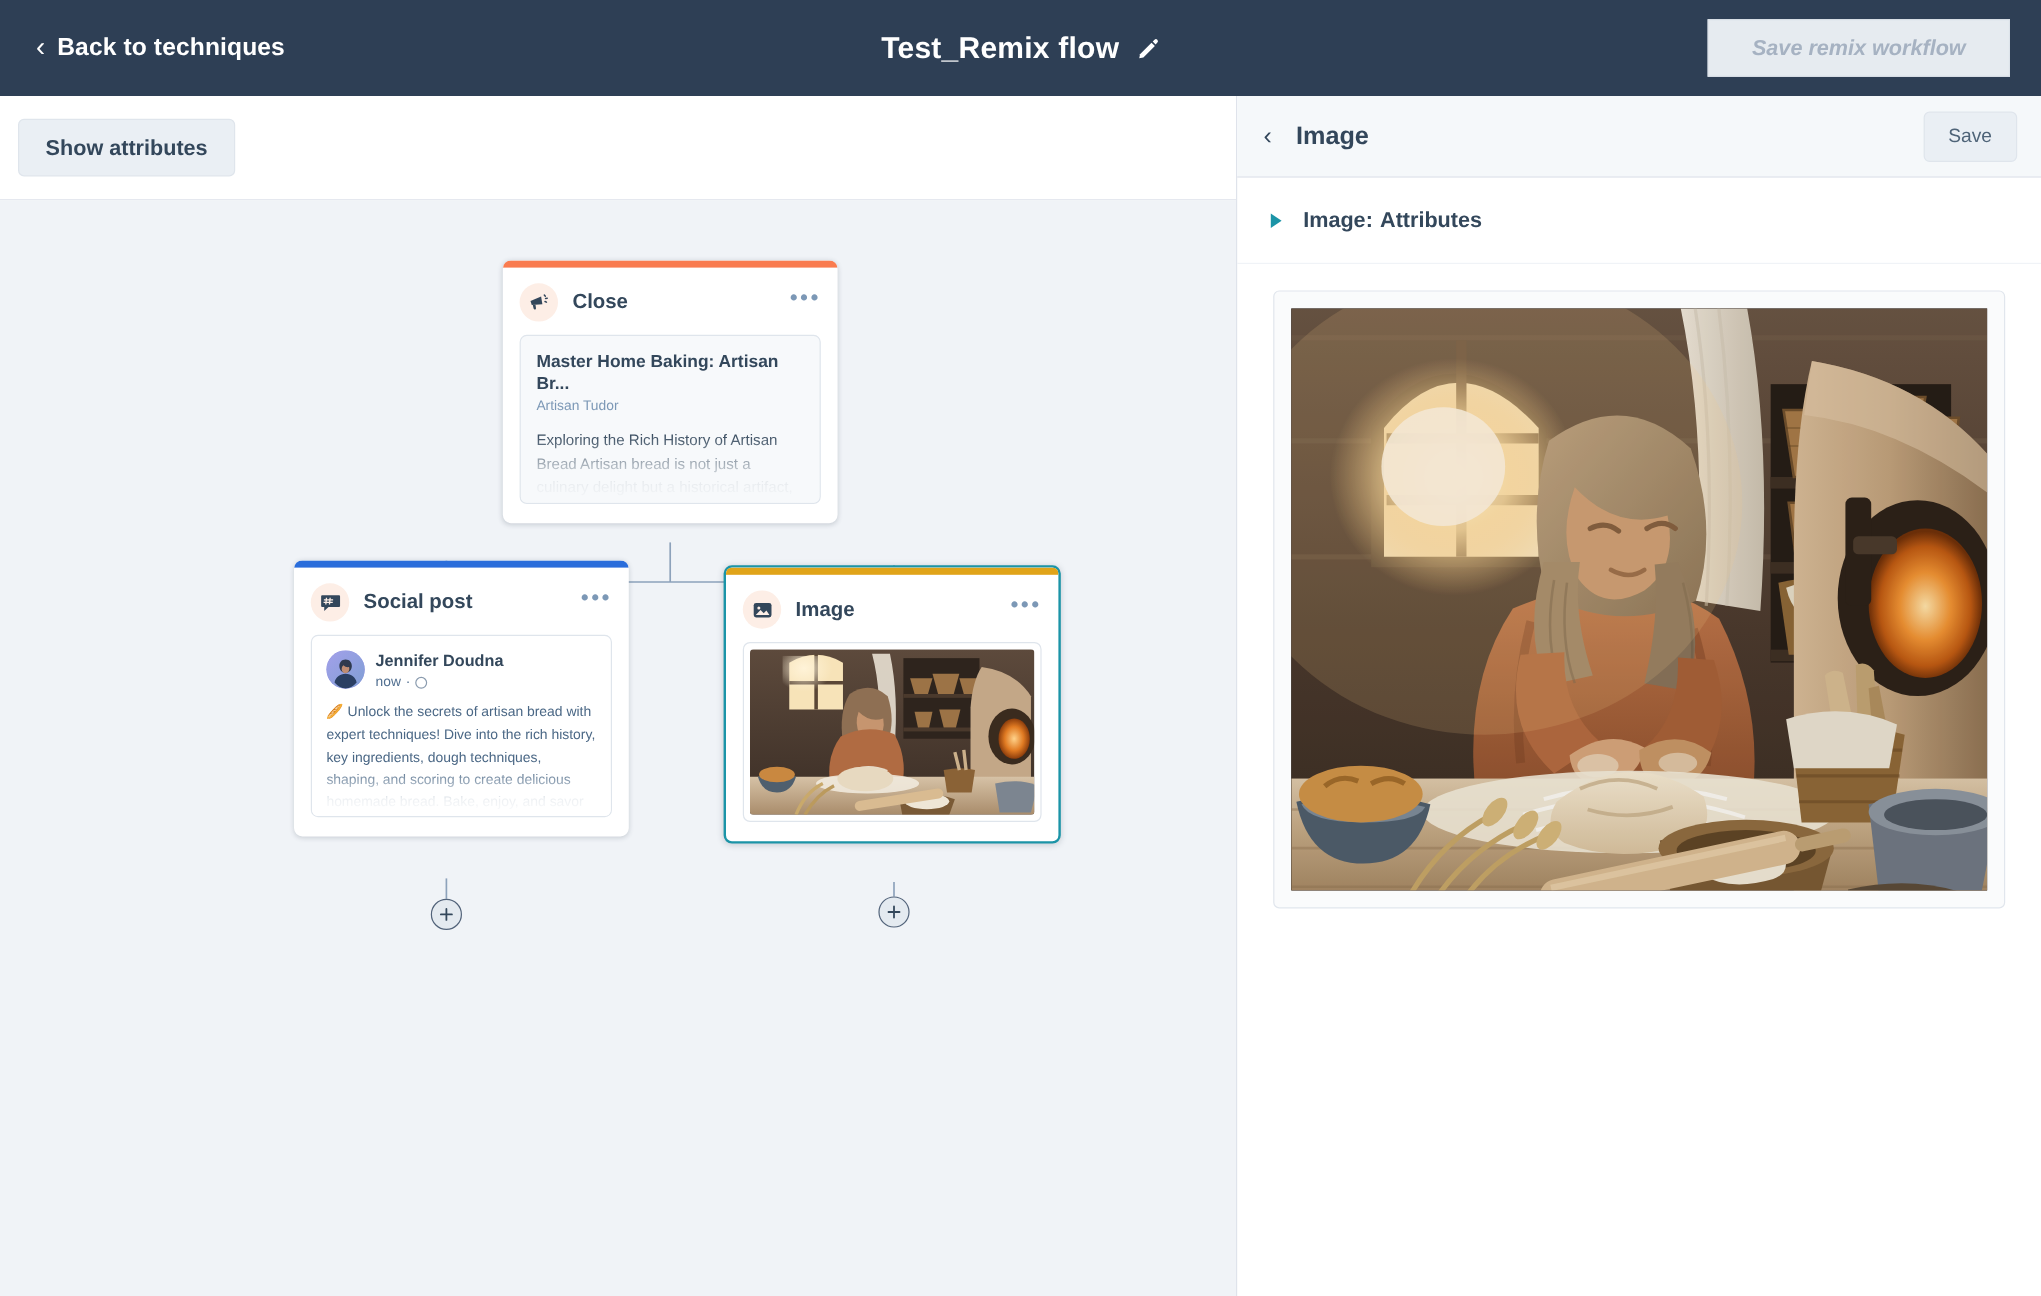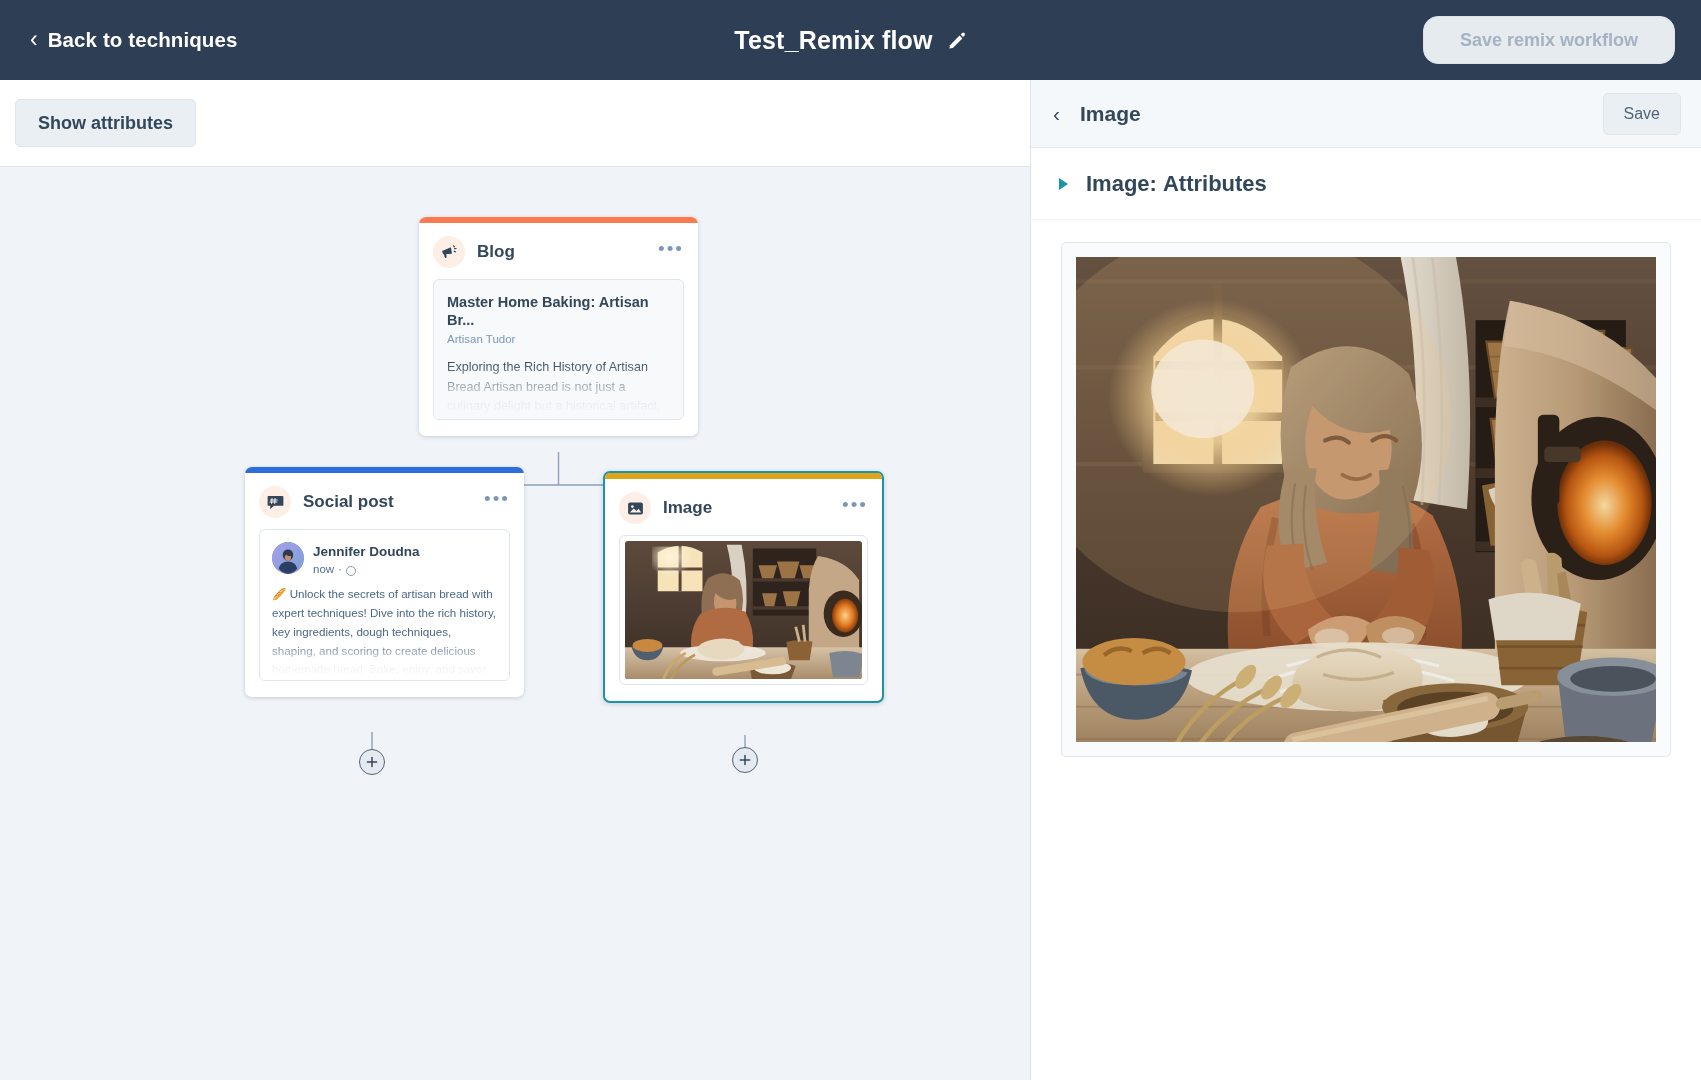--- a/index.html
+++ b/index.html
@@ -32,24 +32,25 @@
     position: absolute; left: 0; right: 0; top: 0; height: 80px;
     display: flex; align-items: center; justify-content: center; gap: 14px;
     pointer-events: none;
   }
   .flow-title { font-size: 25px; font-weight: bold; color: #ffffff; letter-spacing: .2px; }
   .pencil-icon { width: 20px; height: 20px; display: block; pointer-events: auto; cursor: pointer; }
 
   .save-btn {
     position: absolute; right: 26px; top: 16px;
     width: 252px; height: 48px;
-    background: #e6ebf0; border: 1px solid #dde3ea; border-radius: 15px;
+    background: #e6ebf0; border: 1px solid #dde3ea; border-radius: 0;
     color: #a6b2c2; font-size: 18px; font-weight: bold;
     display: flex; align-items: center; justify-content: center;
     cursor: default;
+    font-style: italic;
   }
 
   
   .subbar {
     position: absolute; top: 80px; left: 0;
     width: 1030px; height: 87px;
     background: #ffffff;
     border-bottom: 1px solid #dfe3eb;
     display: flex; align-items: center;
   }
@@ -129,21 +130,21 @@
     padding: 12px 12px 0 12px;
     height: 152px; overflow: hidden; position: relative;
   }
   .social-user { display: flex; align-items: flex-start; gap: 9px; }
   .avatar {
     width: 32px; height: 32px; border-radius: 50%;
     overflow: hidden; flex: 0 0 auto;
     background: #8e8fe0;
   }
   .social-name { font-size: 13.5px; font-weight: bold; color: #33475b; line-height: 1.2; }
-  .social-meta { font-size: 11.5px; color: #516f90; margin-top: 3px; display: flex; align-items: flex-end; gap: 4px; }
+  .social-meta { font-size: 11.5px; color: #516f90; margin-top: 3px; display: flex; align-items: flex-start; gap: 4px; }
   .globe-dot {
     width: 10px; height: 10px; border-radius: 50%;
     border: 1px solid #8a9bae; display: inline-block;
     position: relative; top: 1px;
   }
   .social-body { font-size: 11.6px; color: #4a6785; line-height: 1.62; margin-top: 10px; }
   .social-fade {
     position: absolute; left: 0; right: 0; bottom: 0; height: 40px;
     background: linear-gradient(to bottom, rgba(255,255,255,0) 0%, rgba(255,255,255,.9) 65%, #ffffff 100%);
   }
@@ -193,21 +194,21 @@
     background: #eaeff4; border: 1px solid #dfe5ec; border-radius: 5px;
     color: #4f6478; font-size: 16px;
     display: flex; align-items: center; cursor: pointer;
   }
   .attr-row {
     height: 72px; display: flex; align-items: center;
     padding-left: 28px; gap: 18px; cursor: pointer;
     border-bottom: 1px solid #f0f3f7;
   }
   .attr-caret { width: 0; height: 0; border-left: 9px solid #1b94a7; border-top: 6.5px solid transparent; border-bottom: 6.5px solid transparent; }
-  .attr-label { font-size: 22px; font-weight: bold; color: #33475b; }
+  .attr-label { font-size: 18px; font-weight: bold; color: #33475b; }
   .attr-label .sep { display: inline-block; width: 6px; }
 
   .img-card {
     margin: 22px 30px 0 30px;
     border: 1px solid #e1e6ed; border-radius: 5px;
     background: #fafbfc;
     padding: 14px;
   }
   .img-card-inner {
     width: 100%; height: 485px;
@@ -264,21 +265,21 @@
       <div class="node-head">
         <span class="node-badge">
           <svg width="19" height="19" viewBox="0 0 20 20" fill="none">
             <path d="M2.2 8.3 L11.5 4.4 L12.6 11.2 L3.3 11.8 Z" fill="#33475b"></path>
             <path d="M4.2 11.7 L6.6 11.6 L7.0 14.6 C7.05 15.4 6.4 15.9 5.7 15.7 C5.2 15.55 4.95 15.2 4.85 14.7 Z" fill="#33475b"></path>
             <path d="M14.3 3.0 L15.2 4.1" stroke="#33475b" stroke-width="1.3" stroke-linecap="round"></path>
             <path d="M15.4 6.0 L16.9 5.8" stroke="#33475b" stroke-width="1.3" stroke-linecap="round"></path>
             <path d="M14.9 8.7 L16.2 9.3" stroke="#33475b" stroke-width="1.3" stroke-linecap="round"></path>
           </svg>
         </span>
-        <span class="node-title">Blog</span>
+        <span class="node-title">Close</span>
         <span class="node-dots">•••</span>
       </div>
 
       <div class="blog-preview">
         <div class="blog-h">Master Home Baking: Artisan Br...</div>
         <div class="blog-author">Artisan Tudor</div>
         <div class="blog-body">Exploring the Rich History of Artisan Bread Artisan bread is not just a culinary delight but a historical artifact, tracing its roots back to ancient Europe. This is where the</div>
         <div class="blog-fade"></div>
       </div>
     </div>

